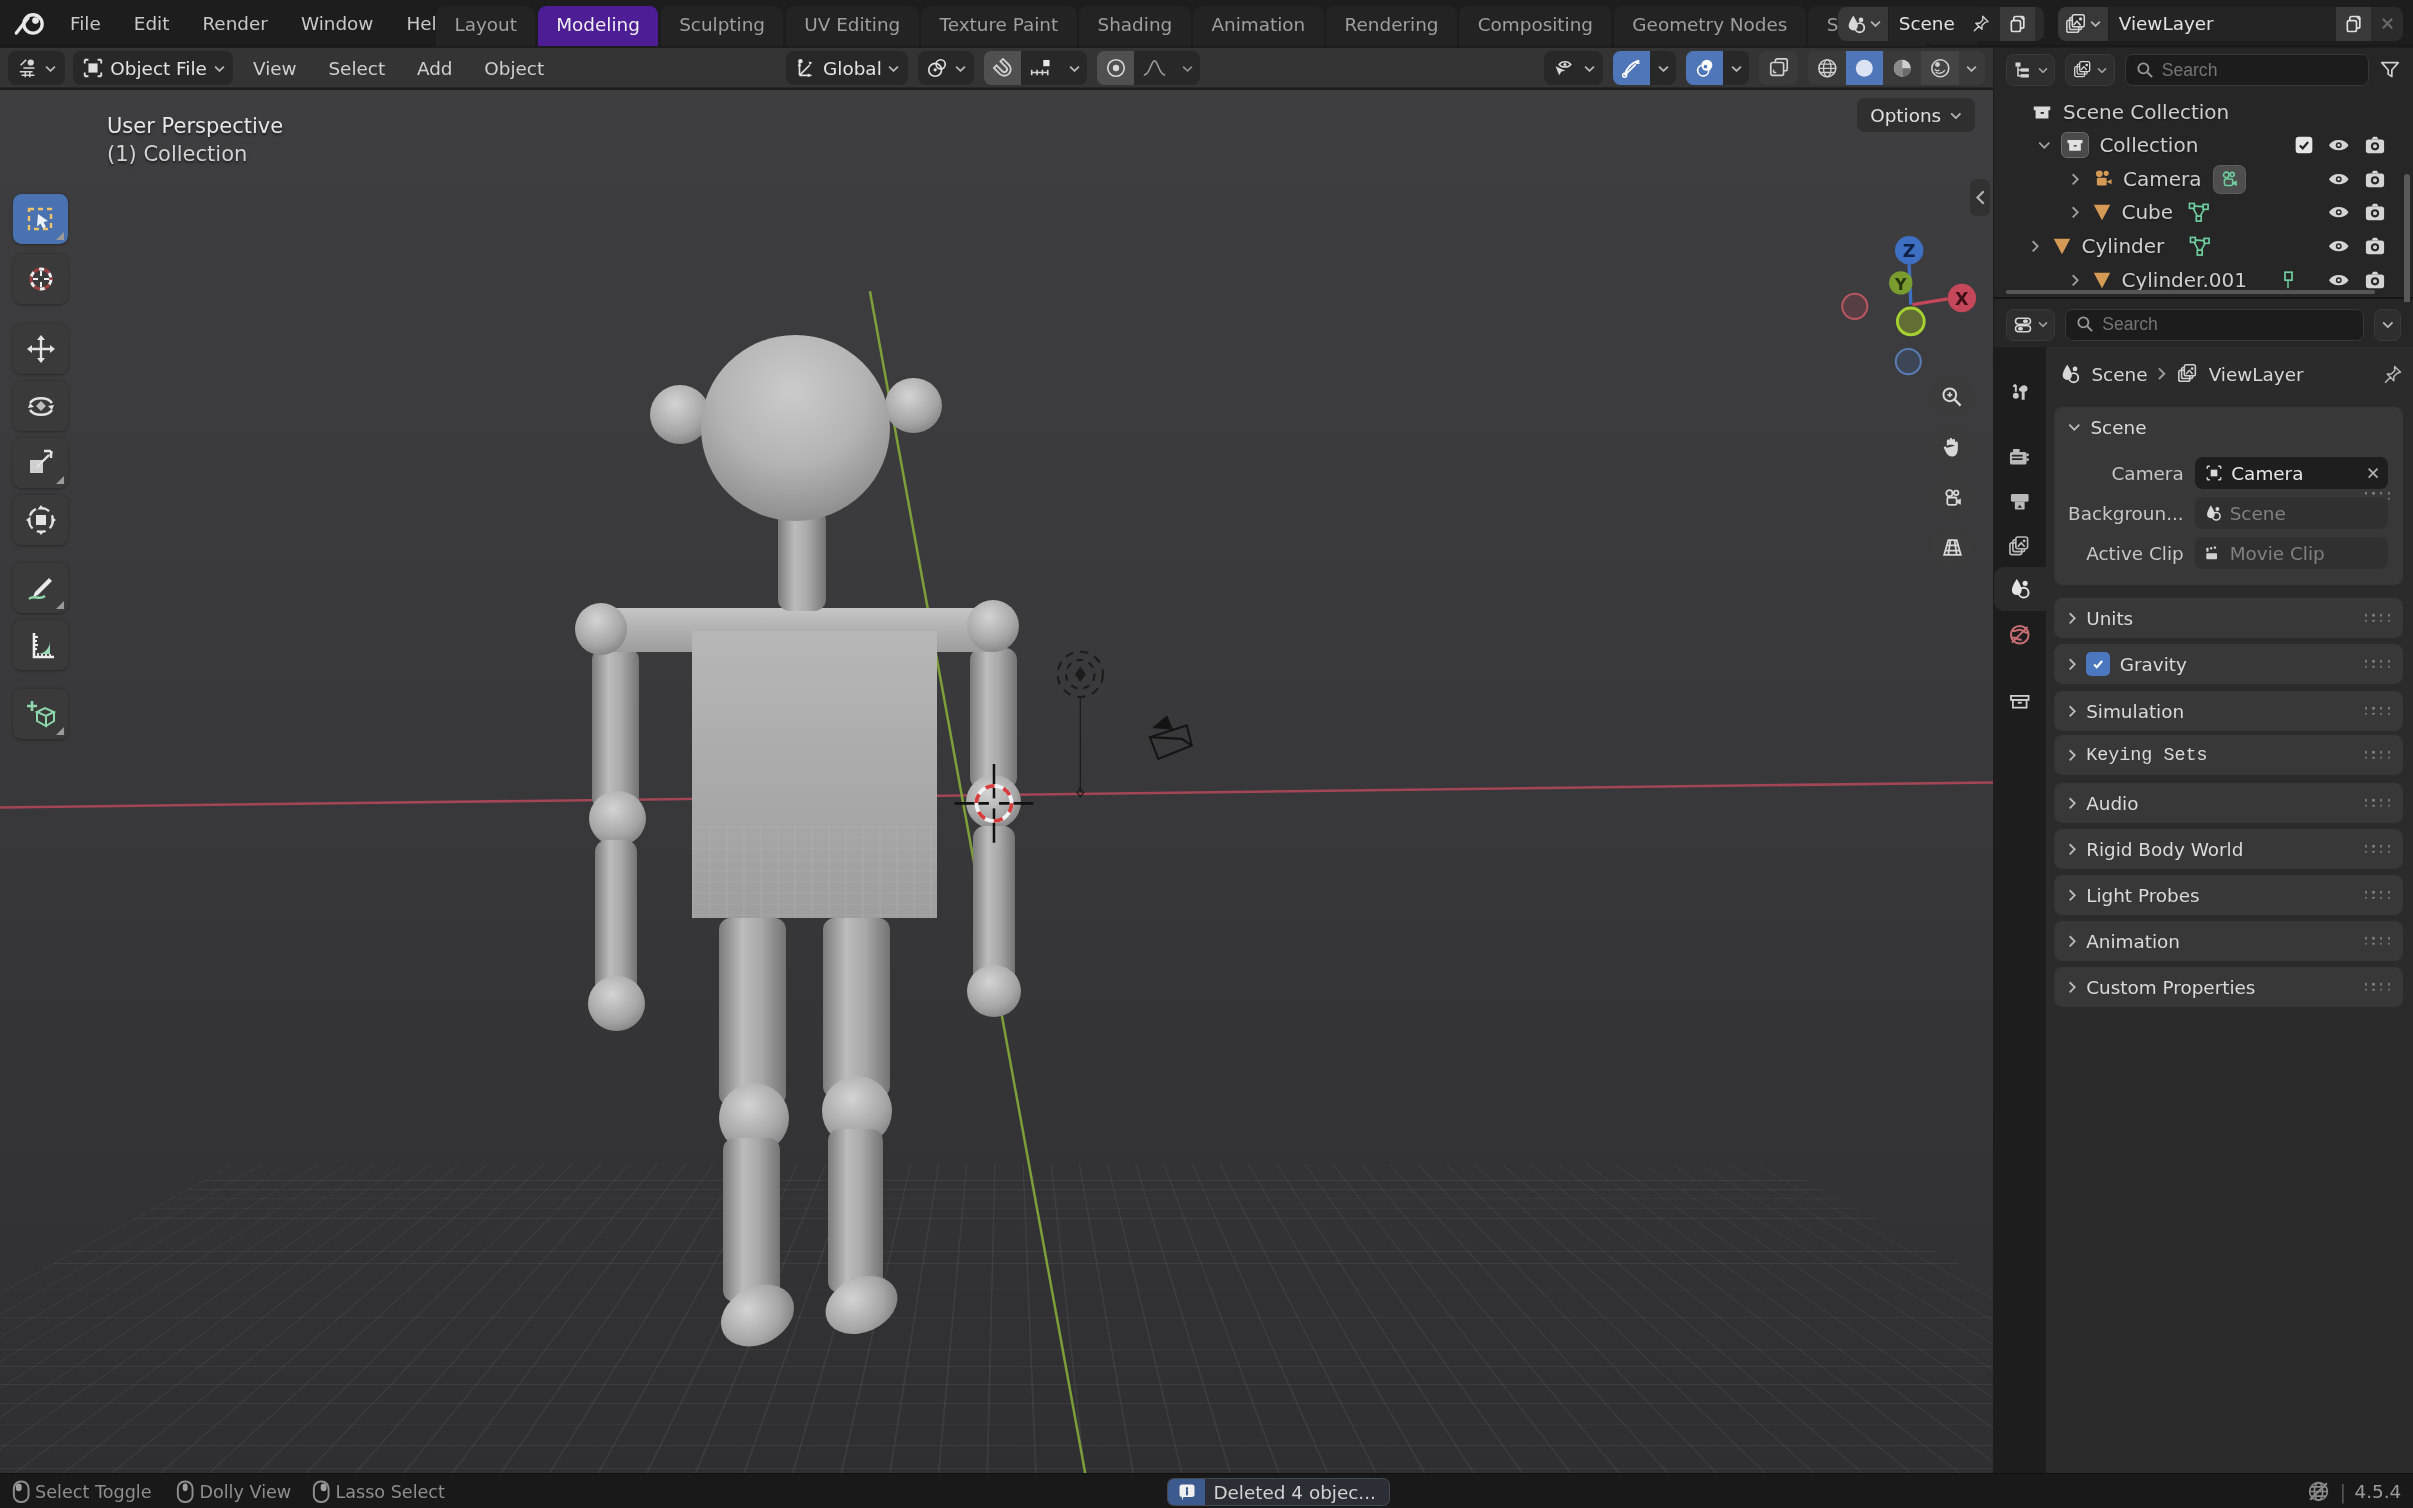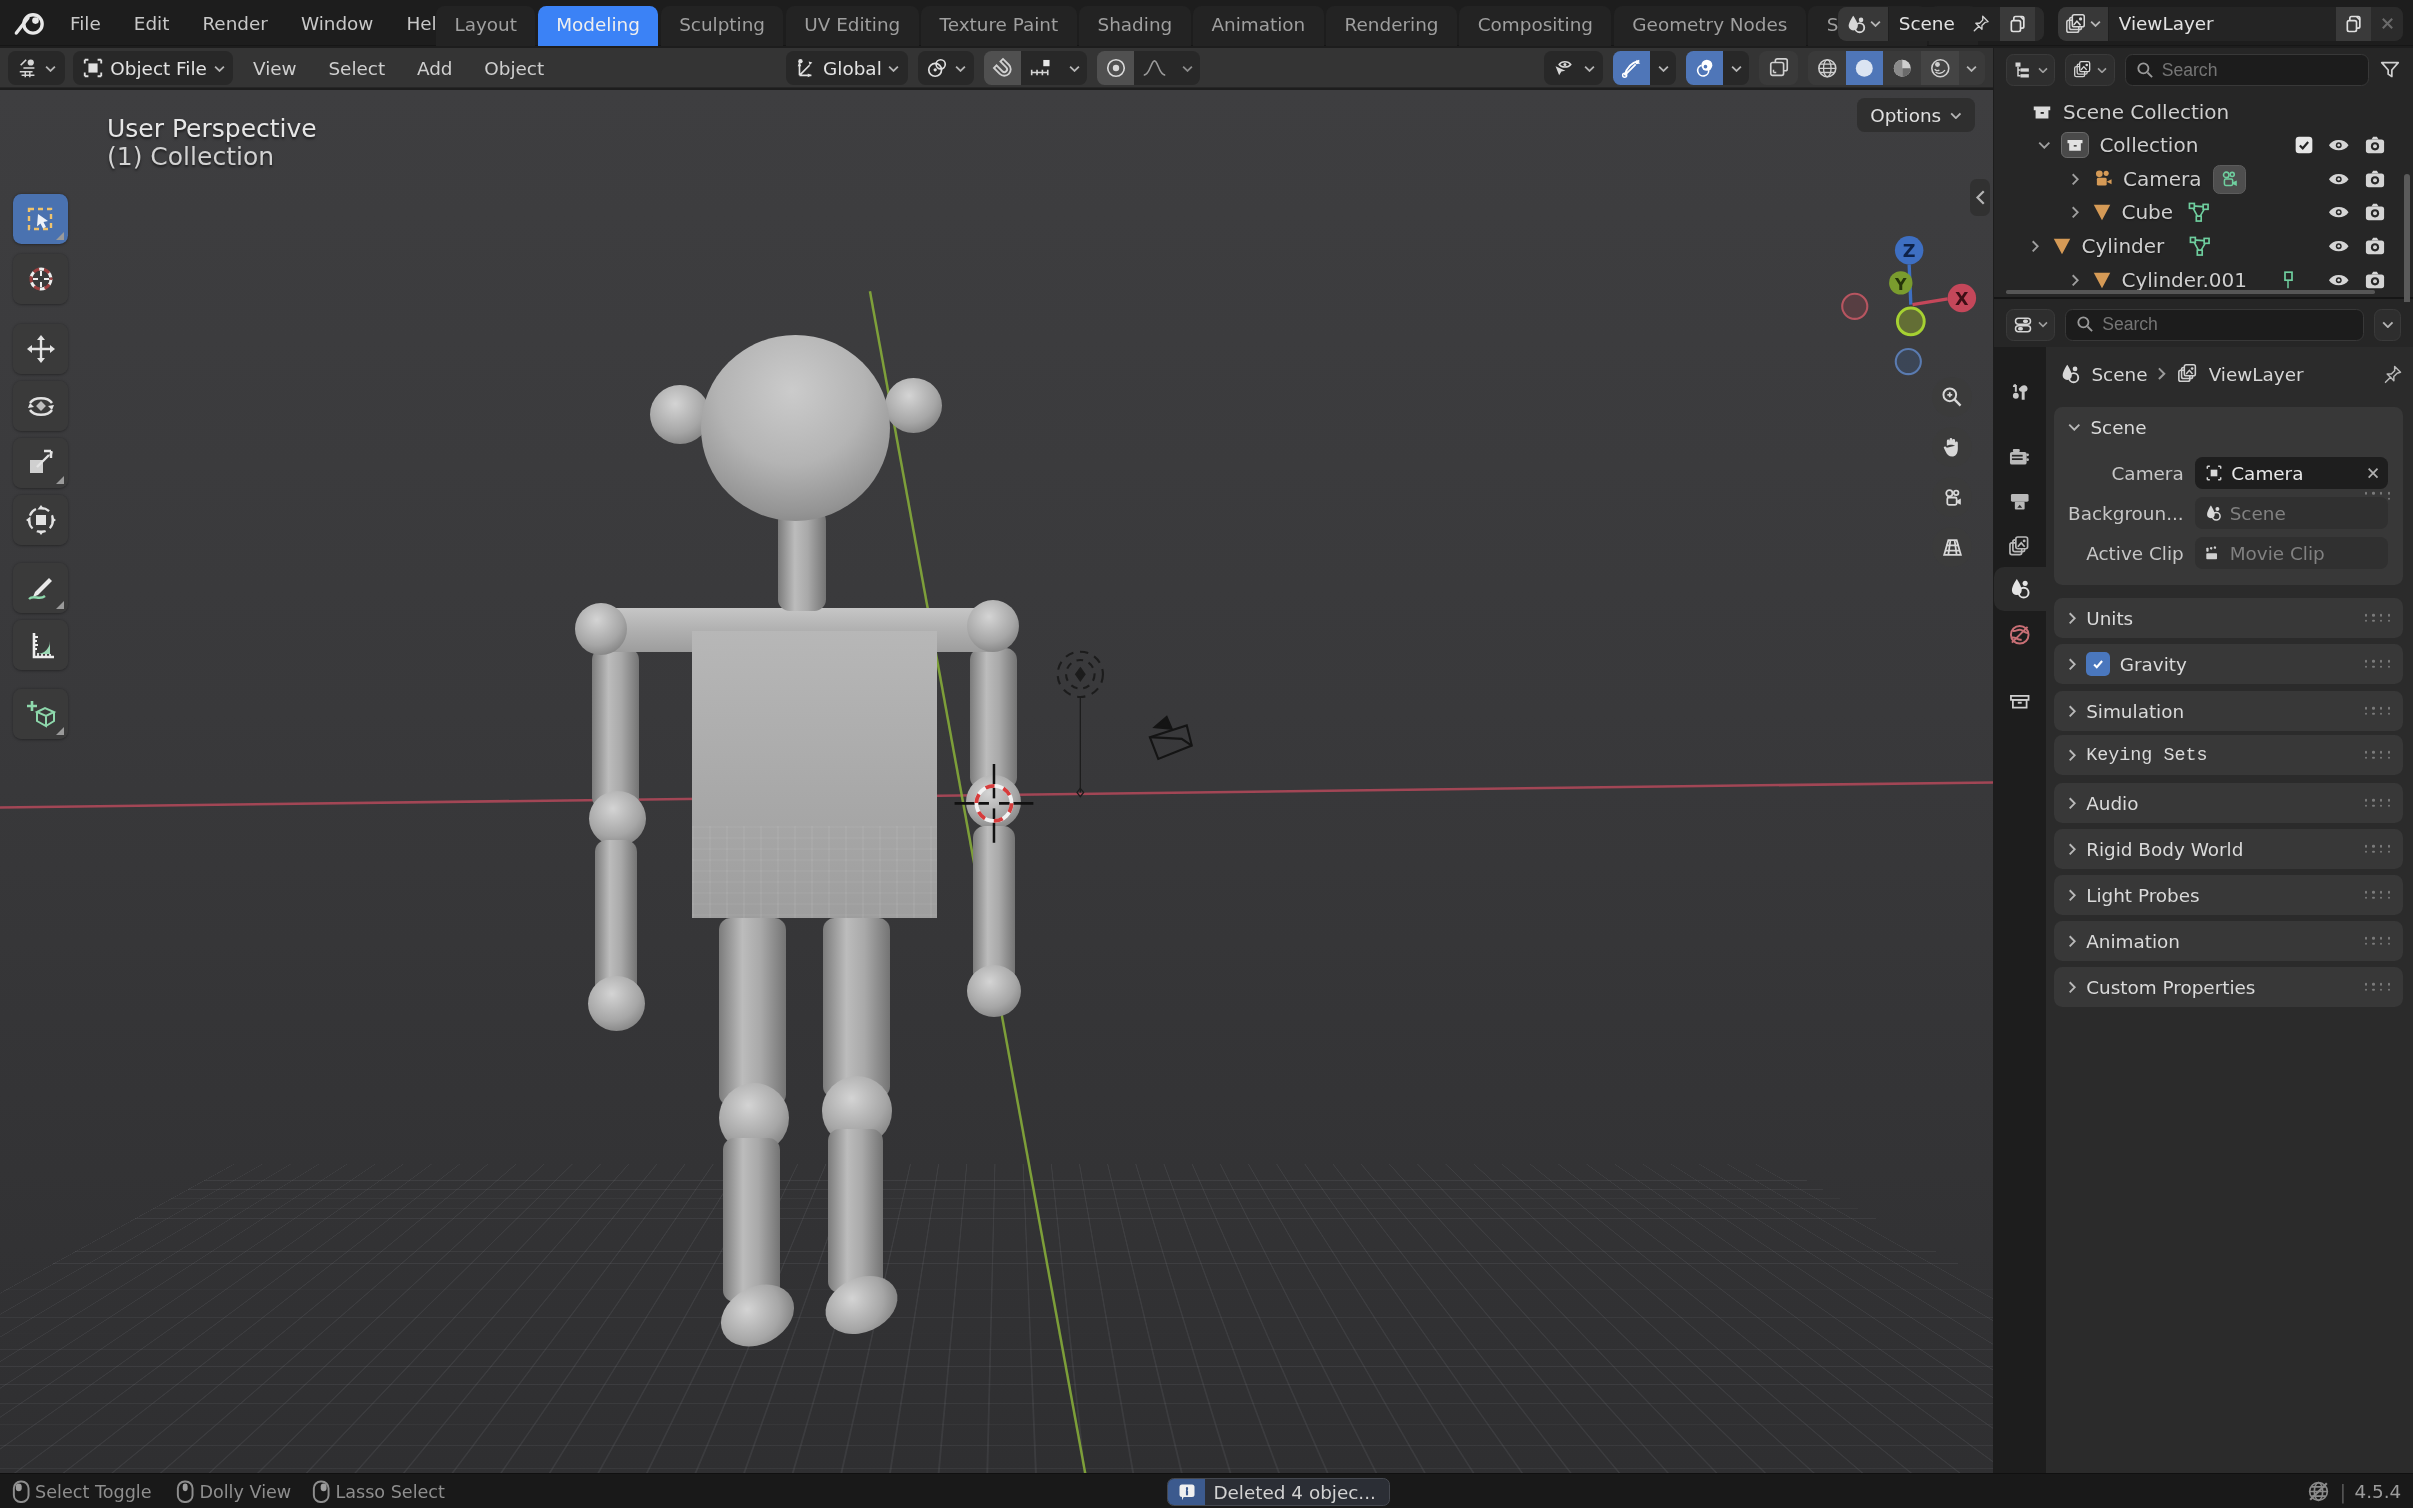--- a/index.html
+++ b/index.html
@@ -8,21 +8,21 @@
   #app { position:absolute; inset:0; width:2413px; height:1508px; background:#1d1d1d; }
   svg { display:block; }
 
   
   #topbar { position:absolute; left:0; top:0; width:2413px; height:46px; background:#1d1d1d; border-bottom:1.7px solid #161616; }
   #blender-logo { position:absolute; left:13.4px; top:8.4px; }
   .menu-row { position:absolute; left:55px; top:0; height:46px; display:flex; align-items:center; gap:3px;text-align:right; }
   .menu-item { color:#c8c8c8; font-size:18.4px; padding:5px 15px; border-radius:6.7px; cursor:default; }
   #ws-tabs { position:absolute; left:436px; top:5.9px; height:40px; display:flex; align-items:flex-start; }
   .ws-tab { font-size:18.4px; color:#9f9f9f; background:#232323; padding:8.4px 18.4px 11px; border-radius:8.4px 8.4px 0 0; margin-right:2.5px; white-space:nowrap; }
-  .ws-tab.active { background:#3b82f6; color:#efefef; }
+  .ws-tab.active { background:#4c1d95; color:#efefef; }
   .ws-add { font-size:22px; color:#b5b5b5; background:#232323; padding:5px 15px 9.2px; border-radius:8.4px 8.4px 0 0; }
   .id-pill { position:absolute; top:6.7px; height:34px; background:#2b2b2b; border-radius:8.4px; display:flex; align-items:center; overflow:hidden; }
   #scene-pill { right:369px; width:206px; }
   #viewlayer-pill { right:10px; width:345px; }
   .id-icon-seg { height:100%; background:#383838; display:flex; align-items:center; padding:0 6.7px; gap:3.4px; border-right:0.8px solid #1f1f1f; }
   .id-name-seg { flex:1; height:100%; background:#242424; display:flex; align-items:center; padding:0 10px; gap:8.4px; color:#e2e2e2; font-size:18.4px; }
   .id-name-seg .grow { flex:1; }
   .id-btn-seg { height:100%; background:#3a3a3a; display:flex; align-items:center; padding:0 7.5px; }
   .id-x-seg { height:100%; background:#2b2b2b; display:flex; align-items:center; padding:0 8.4px; color:#686868; }
 
@@ -45,21 +45,21 @@
 
   
   #canvas { position:absolute; left:0; top:42px; width:1993px; height:1384px; overflow:hidden;
             background:linear-gradient(180deg,#3e3e40 0%, #39393b 45%, #2f2f31 100%); }
   #floor { position:absolute; left:-419px; bottom:-50px; width:2849px; height:1257px;
            background-image:linear-gradient(rgba(210,215,225,.07) 1.7px, transparent 1.7px),
                             linear-gradient(90deg, rgba(210,215,225,.07) 1.7px, transparent 1.7px);
            background-size:52px 52px;
            transform:perspective(1257px) rotateX(58deg); transform-origin:50% 100%; }
   #axes-svg, #overlay-svg { position:absolute; left:0; top:0; }
-  .vp-text { position:absolute; left:107px; color:#e6e6e6; font-size:25px; text-shadow:0 1.7px 2.5px rgba(0,0,0,.55); }
+  .vp-text { position:absolute; left:107px; color:#e6e6e6; font-size:21px; text-shadow:0 1.7px 2.5px rgba(0,0,0,.55); }
   #vp-subtitle { color:#d2d2d2; }
   #options-btn { position:absolute; right:18.4px; top:8.4px; height:34px; background:#2d2d2de6; border-radius:7.5px;
                  display:flex; align-items:center; gap:8.4px; padding:0 13.4px; color:#e0e0e0; font-size:18.4px; }
   #region-collapse { position:absolute; right:3.4px; top:89px; width:20px; height:37px; background:#2f2f2fd9; border-radius:6.7px;
                      display:flex; align-items:center; justify-content:center; color:#b5b5b5; }
 
   
   .tool-btn { position:absolute; left:13.4px; width:55px; height:50px; background:#3a3a3ae0; border-radius:8.4px;
               display:flex; align-items:center; justify-content:center; box-shadow:0 0.8px 2.5px rgba(0,0,0,.35); }
   .tool-btn.active { background:#4a72b0; }

